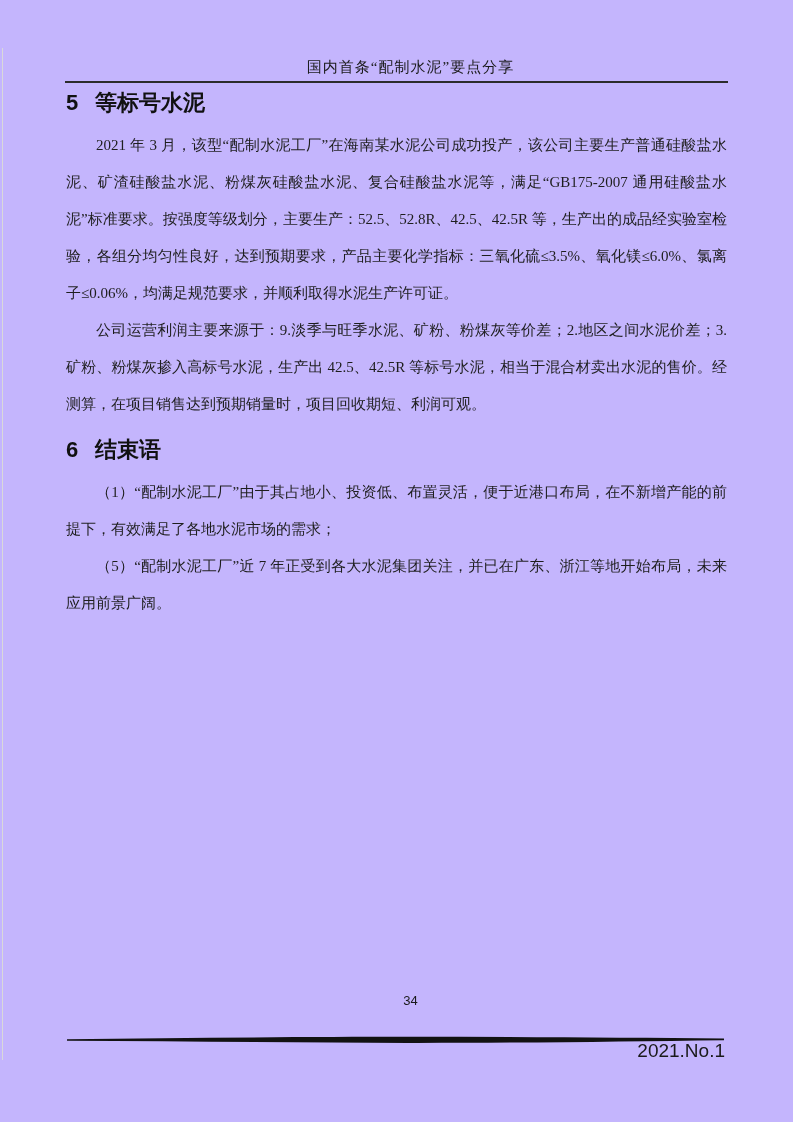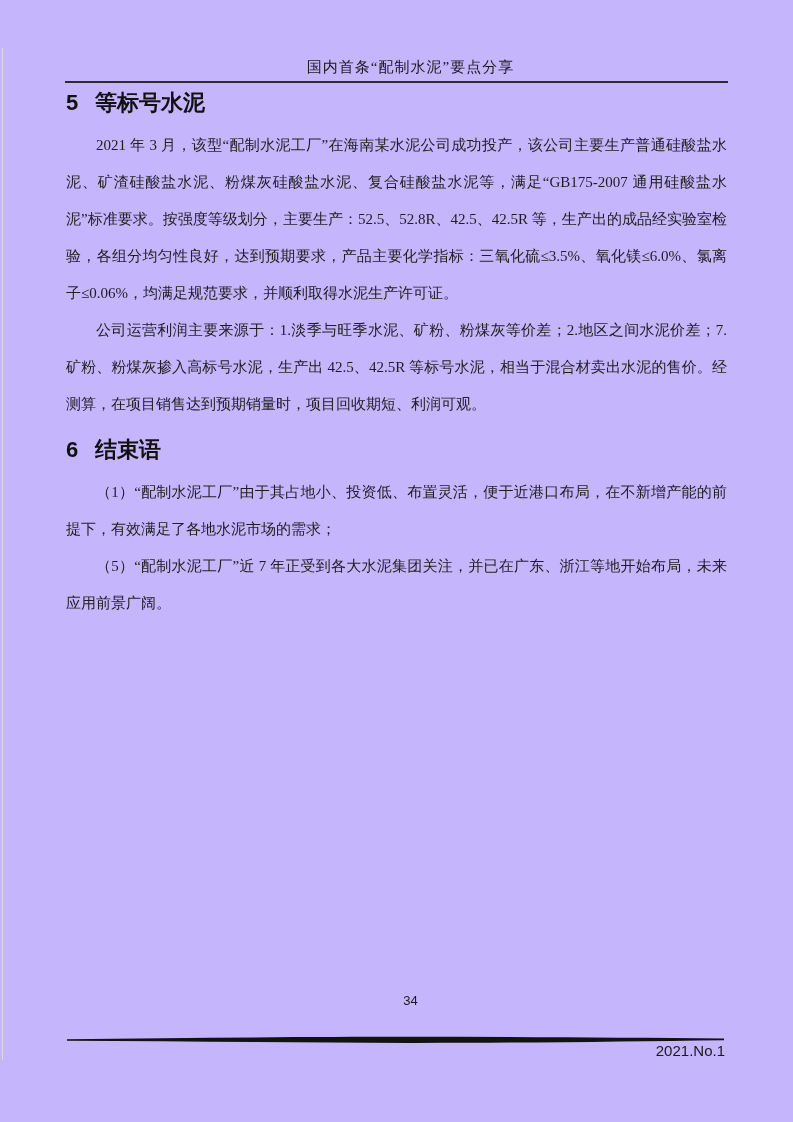--- a/index.html
+++ b/index.html
@@ -98,21 +98,21 @@
     font-family: "Liberation Sans", "DejaVu Sans", sans-serif;
     font-size: 13px;
     line-height: 17px;
     color: #1a1a1a;
   }
   .issue-label {
     position: absolute;
     top: 1042px;
     right: 96px;
     font-family: "Liberation Sans", "DejaVu Sans", sans-serif;
-    font-size: 15px;
+    font-size: 19px;
     line-height: 17px;
     color: #1a1a1a;
   }
 </style>
 </head>
 <body>
 
 <div class="page">
 
   <div class="scan-edge"></div>
@@ -123,21 +123,21 @@
   </header>
 
   <main class="content">
 
     <h2 class="sec">
       <span class="sec-num">5</span>
       <span class="sec-title">等标号水泥</span>
     </h2>
 
     <p class="body-p">2021 年 3 月，该型“配制水泥工厂”在海南某水泥公司成功投产，该公司主要生产普通硅酸盐水泥、矿渣硅酸盐水泥、粉煤灰硅酸盐水泥、复合硅酸盐水泥等，满足“GB175-2007 通用硅酸盐水泥”标准要求。按强度等级划分，主要生产：52.5、52.8R、42.5、42.5R 等，生产出的成品经实验室检验，各组分均匀性良好，达到预期要求，产品主要化学指标：三氧化硫≤3.5%、氧化镁≤6.0%、氯离子≤0.06%，均满足规范要求，并顺利取得水泥生产许可证。</p>
-    <p class="body-p">公司运营利润主要来源于：1.淡季与旺季水泥、矿粉、粉煤灰等价差；2.地区之间水泥价差；7.矿粉、粉煤灰掺入高标号水泥，生产出 42.5、42.5R 等标号水泥，相当于混合材卖出水泥的售价。经测算，在项目销售达到预期销量时，项目回收期短、利润可观。</p>
+    <p class="body-p">公司运营利润主要来源于：9.淡季与旺季水泥、矿粉、粉煤灰等价差；2.地区之间水泥价差；3.矿粉、粉煤灰掺入高标号水泥，生产出 42.5、42.5R 等标号水泥，相当于混合材卖出水泥的售价。经测算，在项目销售达到预期销量时，项目回收期短、利润可观。</p>
 
     <h2 class="sec second">
       <span class="sec-num">6</span>
       <span class="sec-title">结束语</span>
     </h2>
 
     <p class="body-p">（1）“配制水泥工厂”由于其占地小、投资低、布置灵活，便于近港口布局，在不新增产能的前提下，有效满足了各地水泥市场的需求；</p>
     <p class="body-p">（5）“配制水泥工厂”近 7 年正受到各大水泥集团关注，并已在广东、浙江等地开始布局，未来应用前景广阔。</p>
 
   </main>

